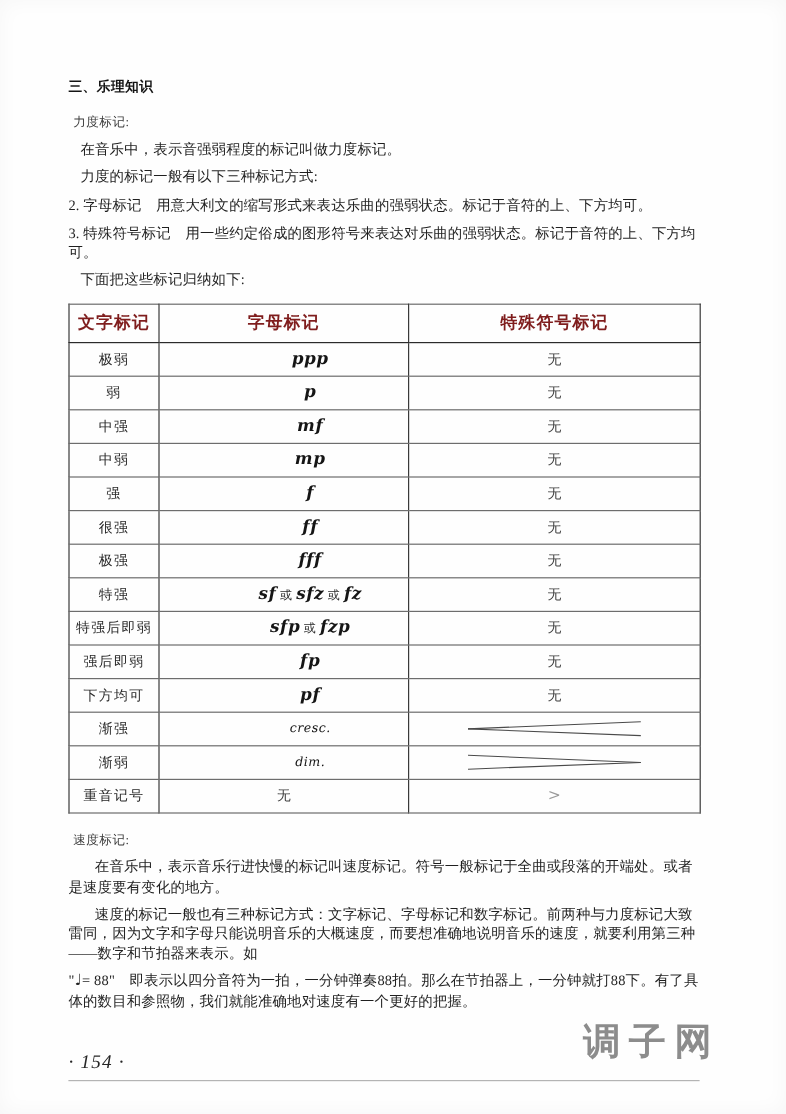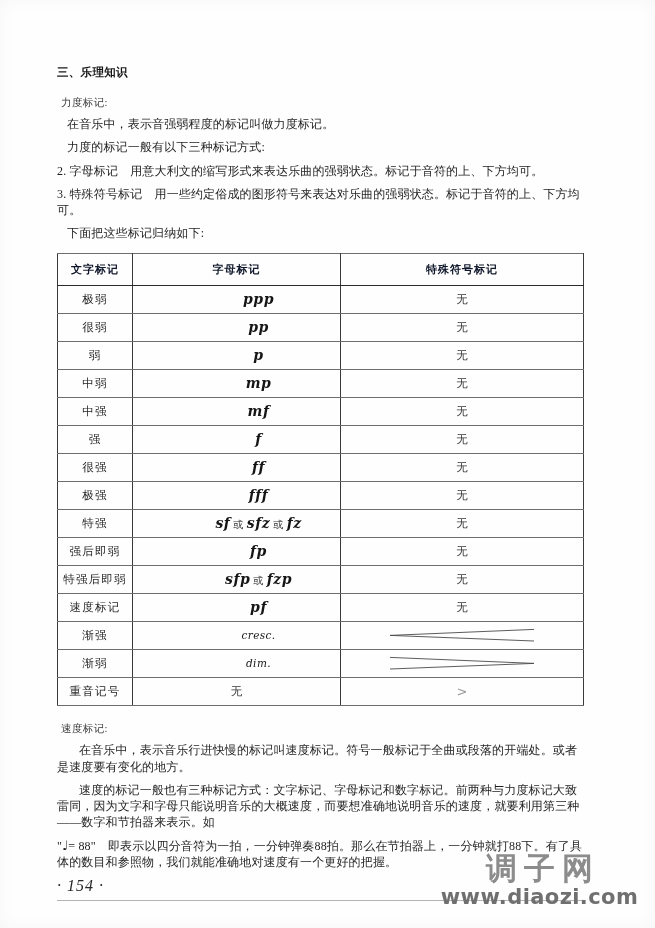--- a/index.html
+++ b/index.html
@@ -89,23 +89,23 @@
     text-align: center;
     vertical-align: middle;
     padding: 0;
     height: 27px;
     background: transparent;
   }
   #dyn-table thead th {
     height: 31px;
     font-family: "DejaVu Sans", "Liberation Sans", sans-serif;
     font-weight: bold;
-    font-size: 11px;
+    font-size: 14px;
     letter-spacing: 1px;
-    color: #0f172a;
+    color: #7f1d1d;
     border-bottom: 1.3px solid #2b2b2b;
   }
   #dyn-table tbody td.lbl {
     font-size: 11.5px;
     letter-spacing: 1.2px;
     color: #272727;
     font-family: "DejaVu Sans", "Liberation Sans", sans-serif;
   }
   #dyn-table tbody td.sym {
     font-family: "DejaVu Serif", "Liberation Serif", serif;
@@ -231,71 +231,66 @@
           <th>特殊符号标记</th>
         </tr>
       </thead>
       <tbody id="dyn-body">
           <tr>
             <td class="lbl">极弱</td>
             <td class="sym">ppp</td>
             <td class="none">无</td>
           </tr>
           <tr>
-            <td class="lbl">很弱</td>
-            <td class="sym">pp</td>
-            <td class="none">无</td>
-          </tr>
-          <tr>
             <td class="lbl">弱</td>
             <td class="sym">p</td>
             <td class="none">无</td>
           </tr>
           <tr>
+            <td class="lbl">中强</td>
+            <td class="sym">mf</td>
+            <td class="none">无</td>
+          </tr>
+          <tr>
             <td class="lbl">中弱</td>
             <td class="sym">mp</td>
             <td class="none">无</td>
           </tr>
           <tr>
-            <td class="lbl">中强</td>
-            <td class="sym">mf</td>
-            <td class="none">无</td>
-          </tr>
-          <tr>
             <td class="lbl">强</td>
             <td class="sym">f</td>
             <td class="none">无</td>
           </tr>
           <tr>
             <td class="lbl">很强</td>
             <td class="sym">ff</td>
             <td class="none">无</td>
           </tr>
           <tr>
             <td class="lbl">极强</td>
             <td class="sym">fff</td>
             <td class="none">无</td>
           </tr>
           <tr>
             <td class="lbl">特强</td>
             <td class="sym"><span>sf</span><span class="alt">或</span><span>sfz</span><span class="alt">或</span><span>fz</span></td>
             <td class="none">无</td>
           </tr>
           <tr>
+            <td class="lbl">特强后即弱</td>
+            <td class="sym"><span>sfp</span><span class="alt">或</span><span>fzp</span></td>
+            <td class="none">无</td>
+          </tr>
+          <tr>
             <td class="lbl">强后即弱</td>
             <td class="sym">fp</td>
             <td class="none">无</td>
           </tr>
           <tr>
-            <td class="lbl">特强后即弱</td>
-            <td class="sym"><span>sfp</span><span class="alt">或</span><span>fzp</span></td>
-            <td class="none">无</td>
-          </tr>
-          <tr>
-            <td class="lbl">速度标记</td>
+            <td class="lbl">下方均可</td>
             <td class="sym">pf</td>
             <td class="none">无</td>
           </tr>
           <tr>
             <td class="lbl">渐强</td>
             <td class="sym small">cresc.</td>
             <td class="hairpin-cell">
               <svg width="148" height="16" viewBox="0 0 148 16">
                 <path d="M2 8.4 L146 2.4" stroke="#4a4a4a" stroke-width="0.9" fill="none"></path>
                 <path d="M2 8.4 L146 14.0" stroke="#4a4a4a" stroke-width="0.9" fill="none"></path>
@@ -330,16 +325,15 @@
 
   </div>
 
   <div id="footer">
     <span id="page-num">· 154 ·</span>
   </div>
   <div id="footrule"></div>
 
   <div id="watermark">
     <div id="wm-cn">调子网</div>
-    <div id="wm-url">www.diaozi.com</div>
   </div>
 
 </div>
 
 </body></html>

